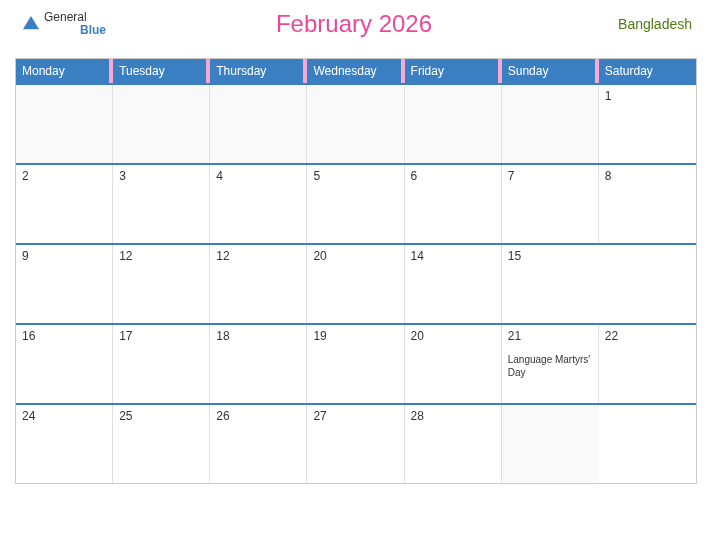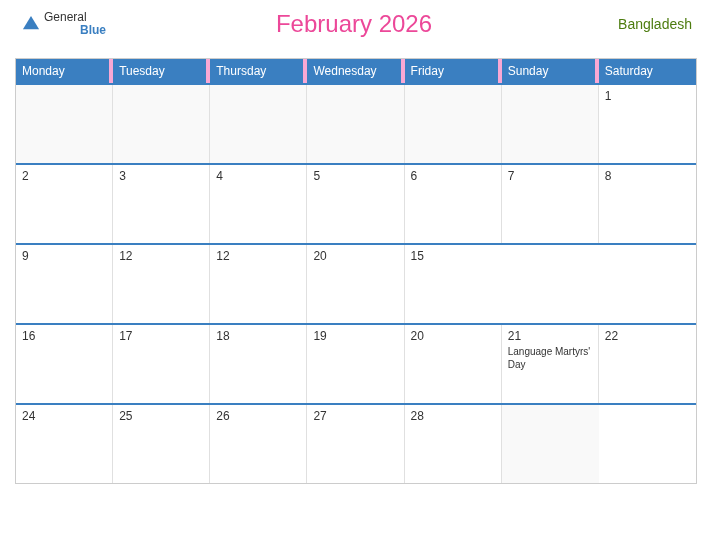--- a/index.html
+++ b/index.html
@@ -107,21 +107,21 @@
       display: block;
       margin-bottom: 2px;
     }
     .day-cell.empty {
       background: #f9f9f9;
     }
     .event-text {
       font-size: 10px;
       color: #333;
       line-height: 1.3;
-      margin-top: 2px;
+      margin-top: 10px;
     }
   </style>
 </head>
 <body>
 
 <div class="calendar-container">
   <div class="header">
     <div class="logo">
       <svg class="logo-icon" viewBox="0 0 30 30">
         <polygon points="15,4 26,22 4,22" fill="#3a7fc1"></polygon>
@@ -187,20 +187,23 @@
           <div class="day-cell">
             <span class="day-num">12</span>
           </div>
           <div class="day-cell">
             <span class="day-num">12</span>
           </div>
           <div class="day-cell">
             <span class="day-num">20</span>
           </div>
           <div class="day-cell">
+            <span class="day-num">14</span>
+          </div>
+          <div class="day-cell">
             <span class="day-num">15</span>
           </div>
         </div>
         <div class="week-row">
           <div class="day-cell">
             <span class="day-num">16</span>
           </div>
           <div class="day-cell">
             <span class="day-num">17</span>
           </div>

